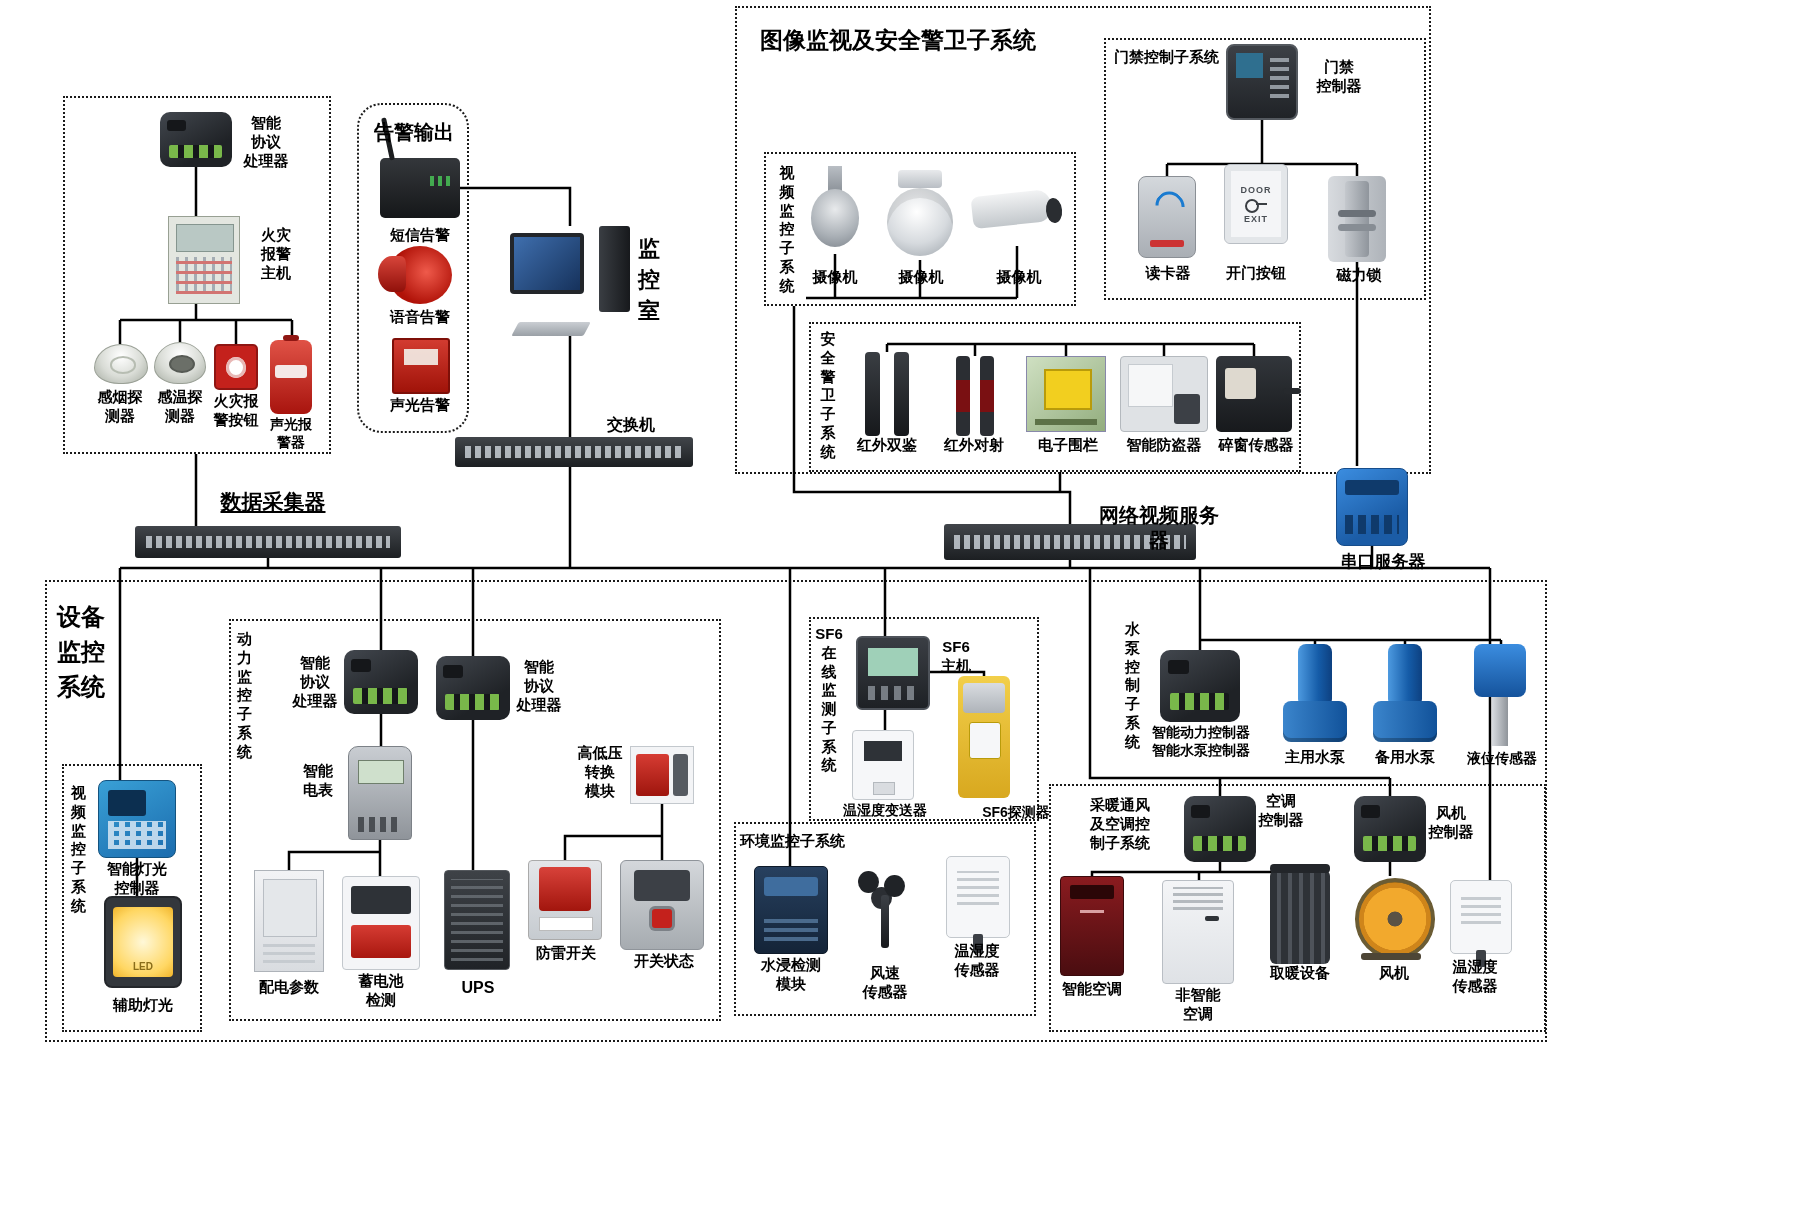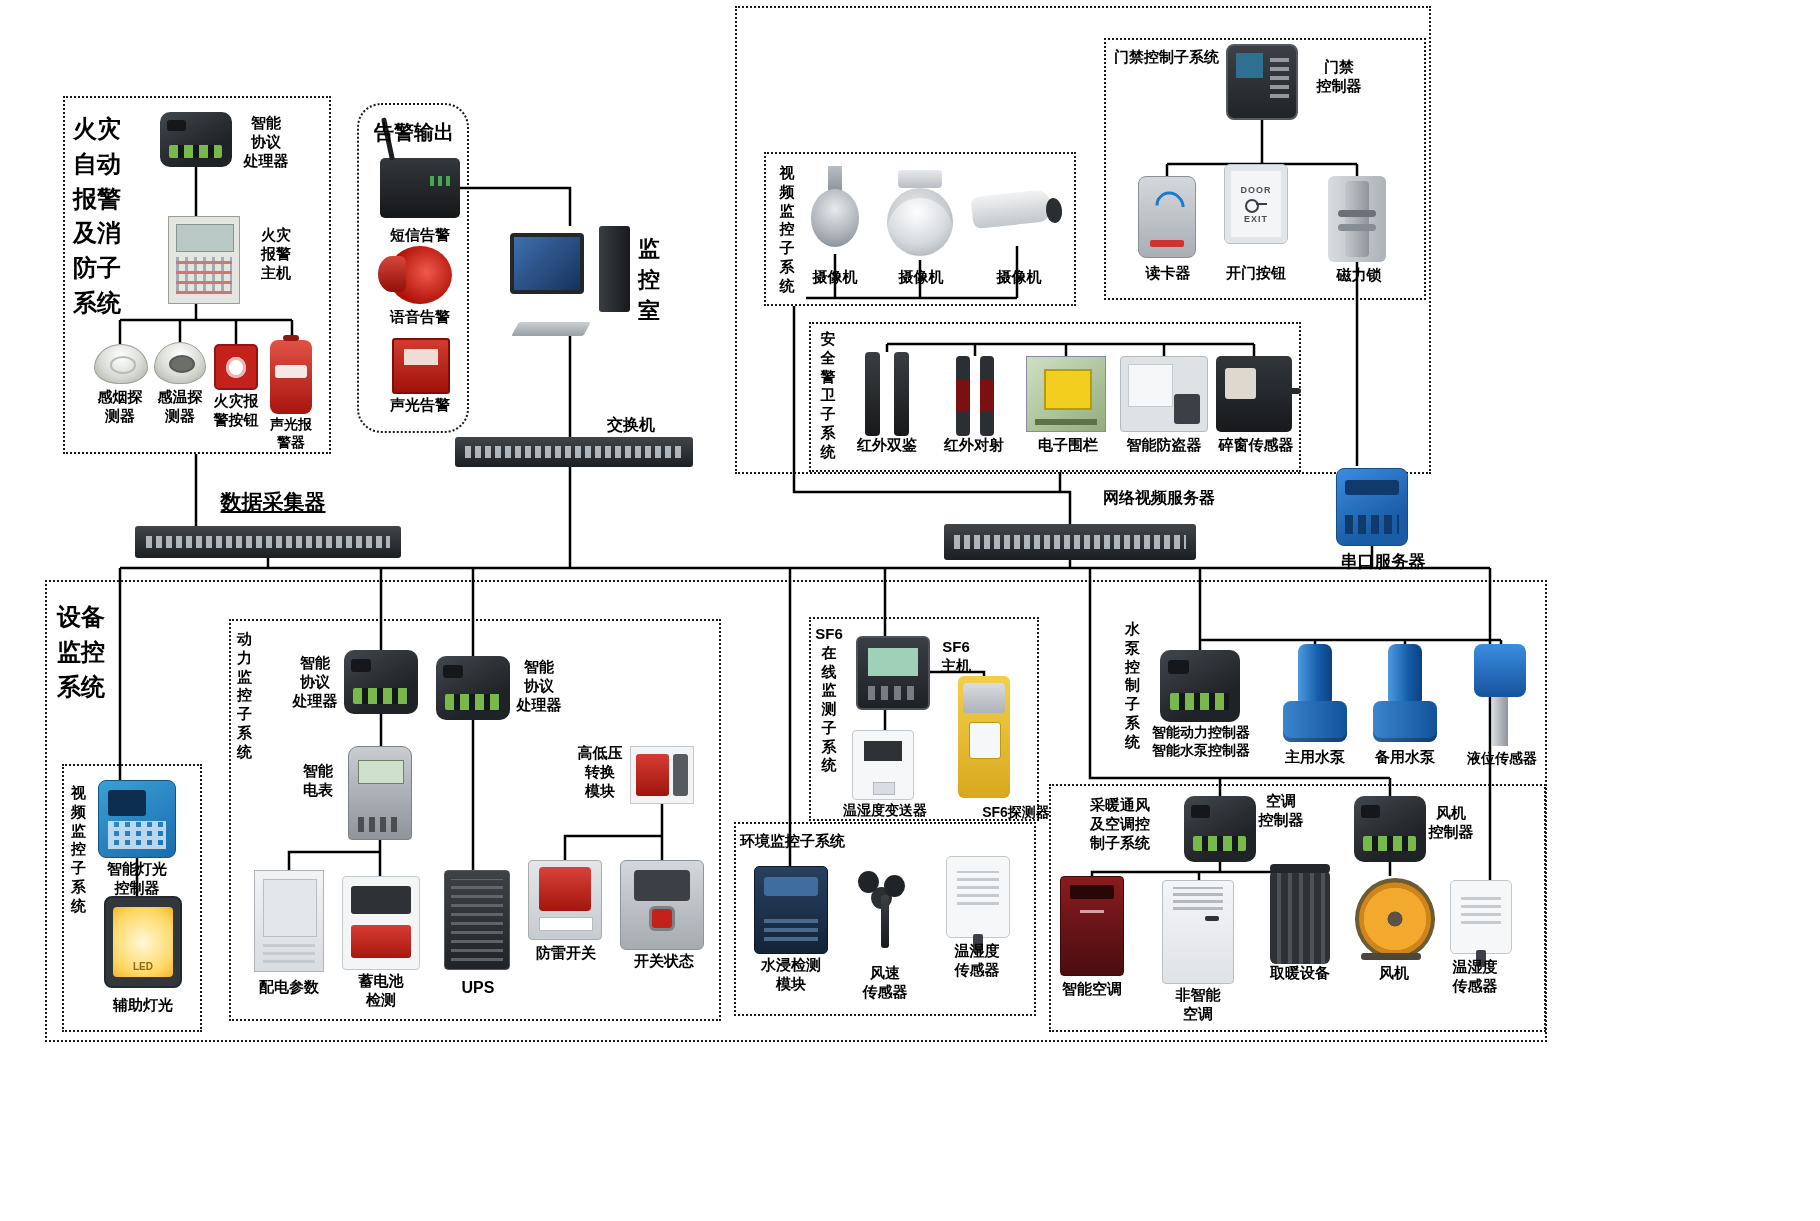--- a/index.html
+++ b/index.html
@@ -213,21 +213,20 @@
       <path d="M885 568 L885 636 M885 710 L885 730 M930 672 L984 672 L984 676"></path>
       <path d="M790 568 L790 866"></path>
       <path d="M1090 568 L1090 778 L1390 778 M1220 778 L1220 796 M1390 778 L1390 796 M1220 862 L1220 872 M1092 876 L1092 872 L1301 872 L1301 870 M1199 872 L1199 880 M1390 862 L1390 876 M1490 568 L1490 880"></path>
       <path d="M1200 568 L1200 650 M1200 640 L1501 640 M1315 640 L1315 644 M1405 640 L1405 644 M1501 640 L1501 644"></path>
       <path d="M835 254 L835 298 M920 260 L920 298 M1017 246 L1017 298 M806 298 L1017 298 M794 306 L794 492 L1070 492 L1070 524 M1060 472 L1060 492 M1070 560 L1070 568"></path>
       <path d="M1262 120 L1262 164 M1167 164 L1357 164 M1167 164 L1167 176 M1257 164 L1257 170 M1357 164 L1357 176 M1357 262 L1357 466 M1372 546 L1372 568"></path>
       <path d="M887 344 L1254 344 M887 344 L887 352 M975 344 L975 356 M1066 344 L1066 356 M1164 344 L1164 356 M1254 344 L1254 356"></path>
     </g>
   </svg>
 
-  <div class="lbl big" style="left:70px;top:112px;width:54px;">火灾自动报警及消防子系统</div>
   <div class="dev d-proc" style="left:160px;top:112px;width:72px;height:55px;"></div>
   <div class="lbl" style="left:236px;top:114px;width:60px;">智能
 协议
 处理器</div>
   <div class="dev d-firehost" style="left:168px;top:216px;width:72px;height:88px;"></div>
   <div class="lbl" style="left:246px;top:226px;width:60px;">火灾
 报警
 主机</div>
   <div class="dev d-dome" style="left:94px;top:344px;width:54px;height:40px;"></div>
   <div class="lbl" style="left:88px;top:388px;width:64px;">感烟探
@@ -258,26 +257,27 @@
     <div class="pc-kbd"></div>
   </div>
   <div class="lbl" style="left:636px;top:234px;width:26px;font-size:22px;line-height:1.4;">监控室</div>
 
   <div class="lbl" style="left:596px;top:415px;width:70px;font-size:16px;">交换机</div>
   <div class="dev d-netswitch" style="left:455px;top:437px;width:238px;height:30px;"></div>
 
   <div class="lbl" style="left:218px;top:489px;width:110px;font-size:21px;text-decoration:underline;">数据采集器</div>
   <div class="dev d-netswitch" style="left:135px;top:526px;width:266px;height:32px;"></div>
 
-  <div class="lbl" style="left:1094px;top:488px;width:130px;font-size:16px;">网络视频服务器</div>
+  <div class="lbl" style="left:1094px;top:503px;width:130px;font-size:20px;">网络视频服务器</div>
   <div class="dev d-netswitch" style="left:944px;top:524px;width:252px;height:36px;"></div>
 
   <div class="dev d-blue" style="left:1336px;top:468px;width:72px;height:78px;"></div>
   <div class="lbl" style="left:1338px;top:551px;width:90px;font-size:17px;">串口服务器</div>
 
+  <div class="lbl ttl left" style="left:760px;top:26px;width:330px;">图像监视及安全警卫子系统</div>
 
   <div class="lbl" style="left:778px;top:164px;width:18px;">视频监控子系统</div>
   <div class="dev d-domecam" style="left:806px;top:166px;width:58px;height:88px;"></div>
   <div class="lbl" style="left:806px;top:268px;width:58px;">摄像机</div>
   <div class="dev d-ptz" style="left:884px;top:170px;width:72px;height:90px;"></div>
   <div class="lbl" style="left:892px;top:268px;width:58px;">摄像机</div>
   <div class="dev d-bullet" style="left:972px;top:184px;width:90px;height:62px;"></div>
   <div class="lbl" style="left:990px;top:268px;width:58px;">摄像机</div>
 
   <div class="lbl left" style="left:1114px;top:48px;width:130px;">门禁控制子系统</div>

